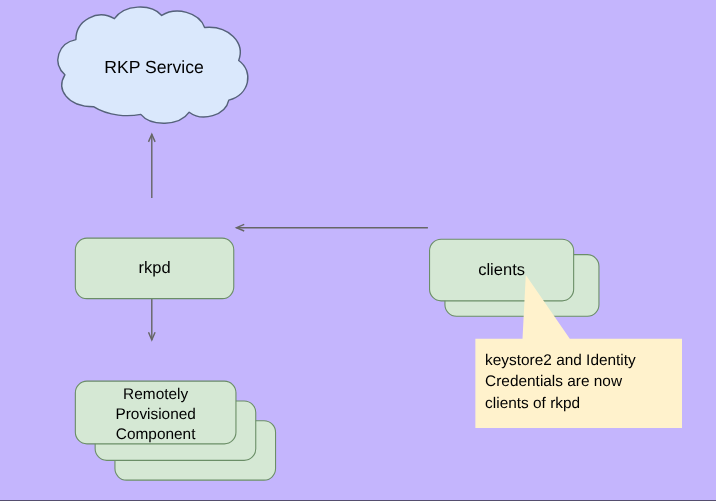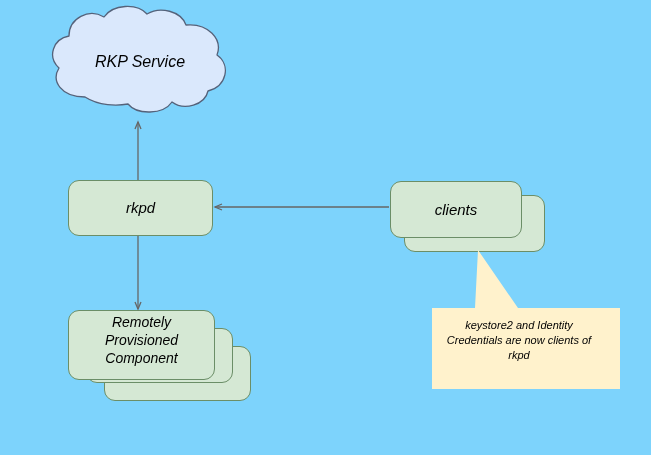--- a/index.html
+++ b/index.html
@@ -8,23 +8,22 @@
     padding: 0;
     background: #000000;
   }
   body {
     font-family: "Liberation Sans", sans-serif;
   }
   #canvas {
     position: relative;
     width: 651px;
     height: 455px;
-    background: #7dd3fc;
+    background: #c4b5fd;
     overflow: hidden;
-    font-style: italic;
   }
   .node-label {
     position: absolute;
     left: 0;
     top: 0;
     width: 100%;
     height: 100%;
     display: flex;
     align-items: center;
     justify-content: center;
@@ -47,20 +46,21 @@
     font-size: 16px;
   }
 
   
   .box {
     position: absolute;
     background: #d5e8d4;
     border: 1px solid #6b8e67;
     border-radius: 11px;
     box-sizing: border-box;
+    margin-top: 36px;
   }
 
   #rkpd-node {
     left: 68px;
     top: 180px;
     width: 145px;
     height: 56px;
     z-index: 5;
   }
   #rkpd-node .node-label { font-size: 15px; }
@@ -93,21 +93,21 @@
   }
   #rpc-stack .stack-back-2 {
     left: 36px; top: 36px; width: 147px; height: 55px;
     z-index: 1;
   }
   #rpc-stack .stack-back-1 {
     left: 18px; top: 18px; width: 147px; height: 55px;
     z-index: 2;
   }
   #rpc-stack .stack-front {
-    left: 0; top: 0; width: 147px; height: 70px;
+    left: 0; top: 0; width: 147px; height: 58px;
     z-index: 3;
   }
   #rpc-stack .node-label {
     font-size: 14px;
     align-items: flex-start;
     padding-top: 3px;
     box-sizing: border-box;
   }
 
   
@@ -120,24 +120,24 @@
     z-index: 6;
   }
   #callout-note .callout-text {
     position: absolute;
     left: 0;
     top: 58px;
     width: 174px;
     height: 81px;
     box-sizing: border-box;
     padding: 10px 9px 0 9px;
-    font-size: 11px;
+    font-size: 14px;
     line-height: 1.38;
     color: #000000;
-    text-align: center;
+    text-align: left;
   }
 
   
   #connectors {
     position: absolute;
     left: 0;
     top: 0;
     width: 651px;
     height: 455px;
     pointer-events: none;

